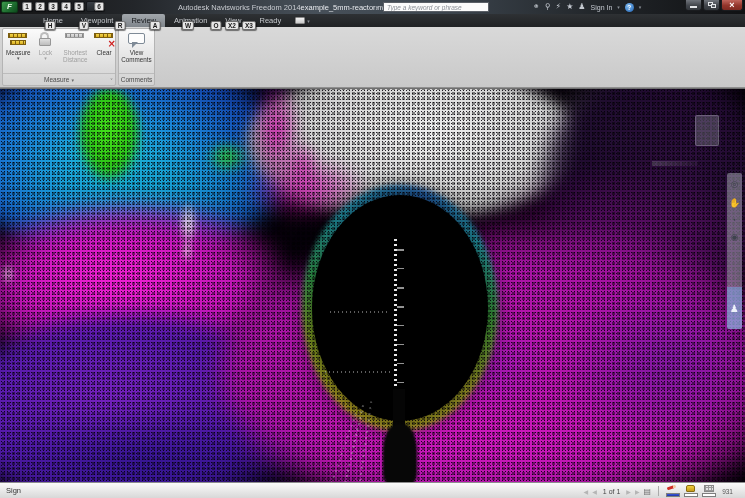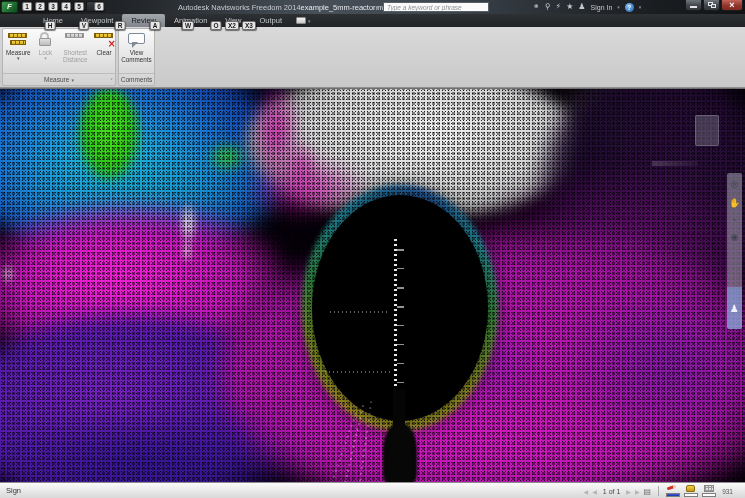--- a/index.html
+++ b/index.html
@@ -214,21 +214,21 @@
         </div>
     </div>
   </div>
 
   <div class="tabrow">
     <div class="tab">Home</div>
     <div class="tab">Viewpoint</div>
     <div class="tab active">Review</div>
     <div class="tab">Animation</div>
     <div class="tab">View</div>
-    <div class="tab">Output</div>
+    <div class="tab">Ready</div>
     <div class="tab-ovf">
       <span class="ovf-ic"></span>
       <span class="ic-caret icon">▾</span>
     </div>
   </div>
 
   <div class="keytips">
     <span class="keytip kt-1">1</span>
     <span class="keytip kt-2">2</span>
     <span class="keytip kt-3">3</span>

